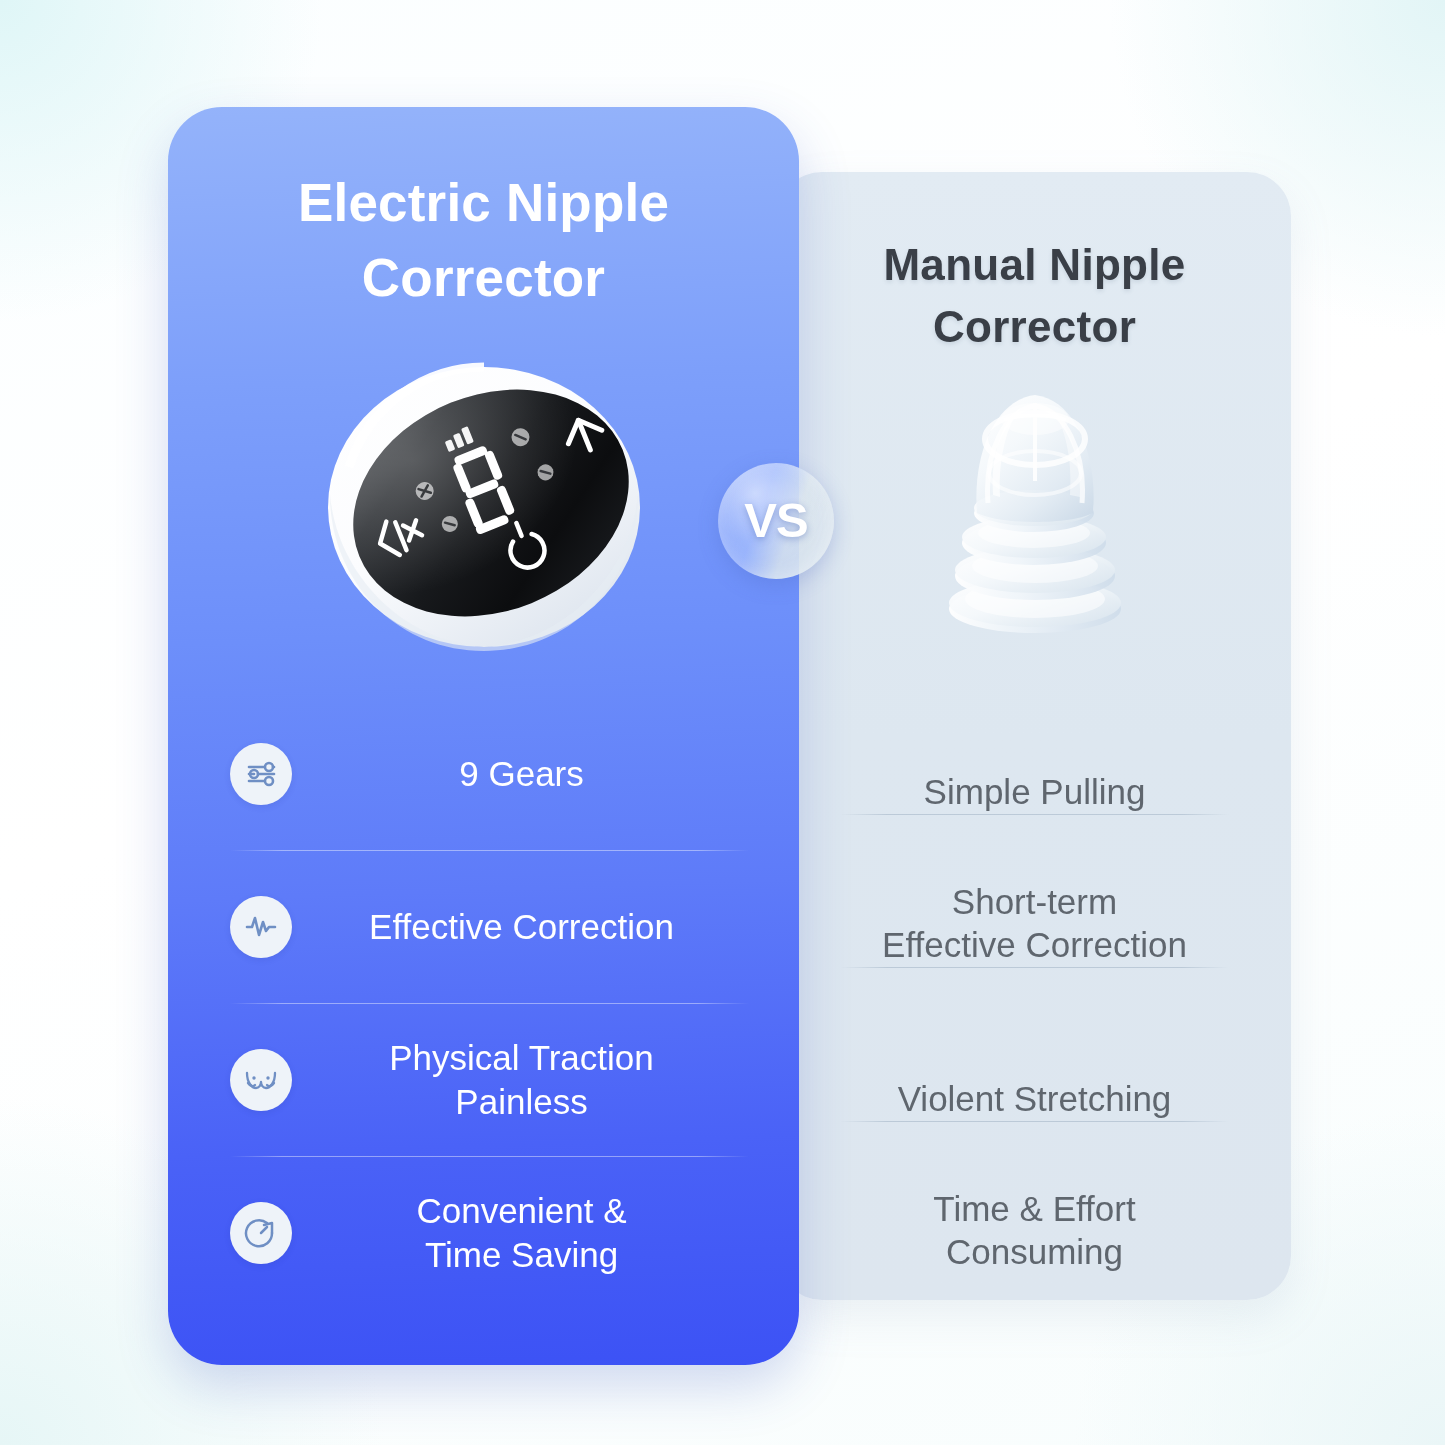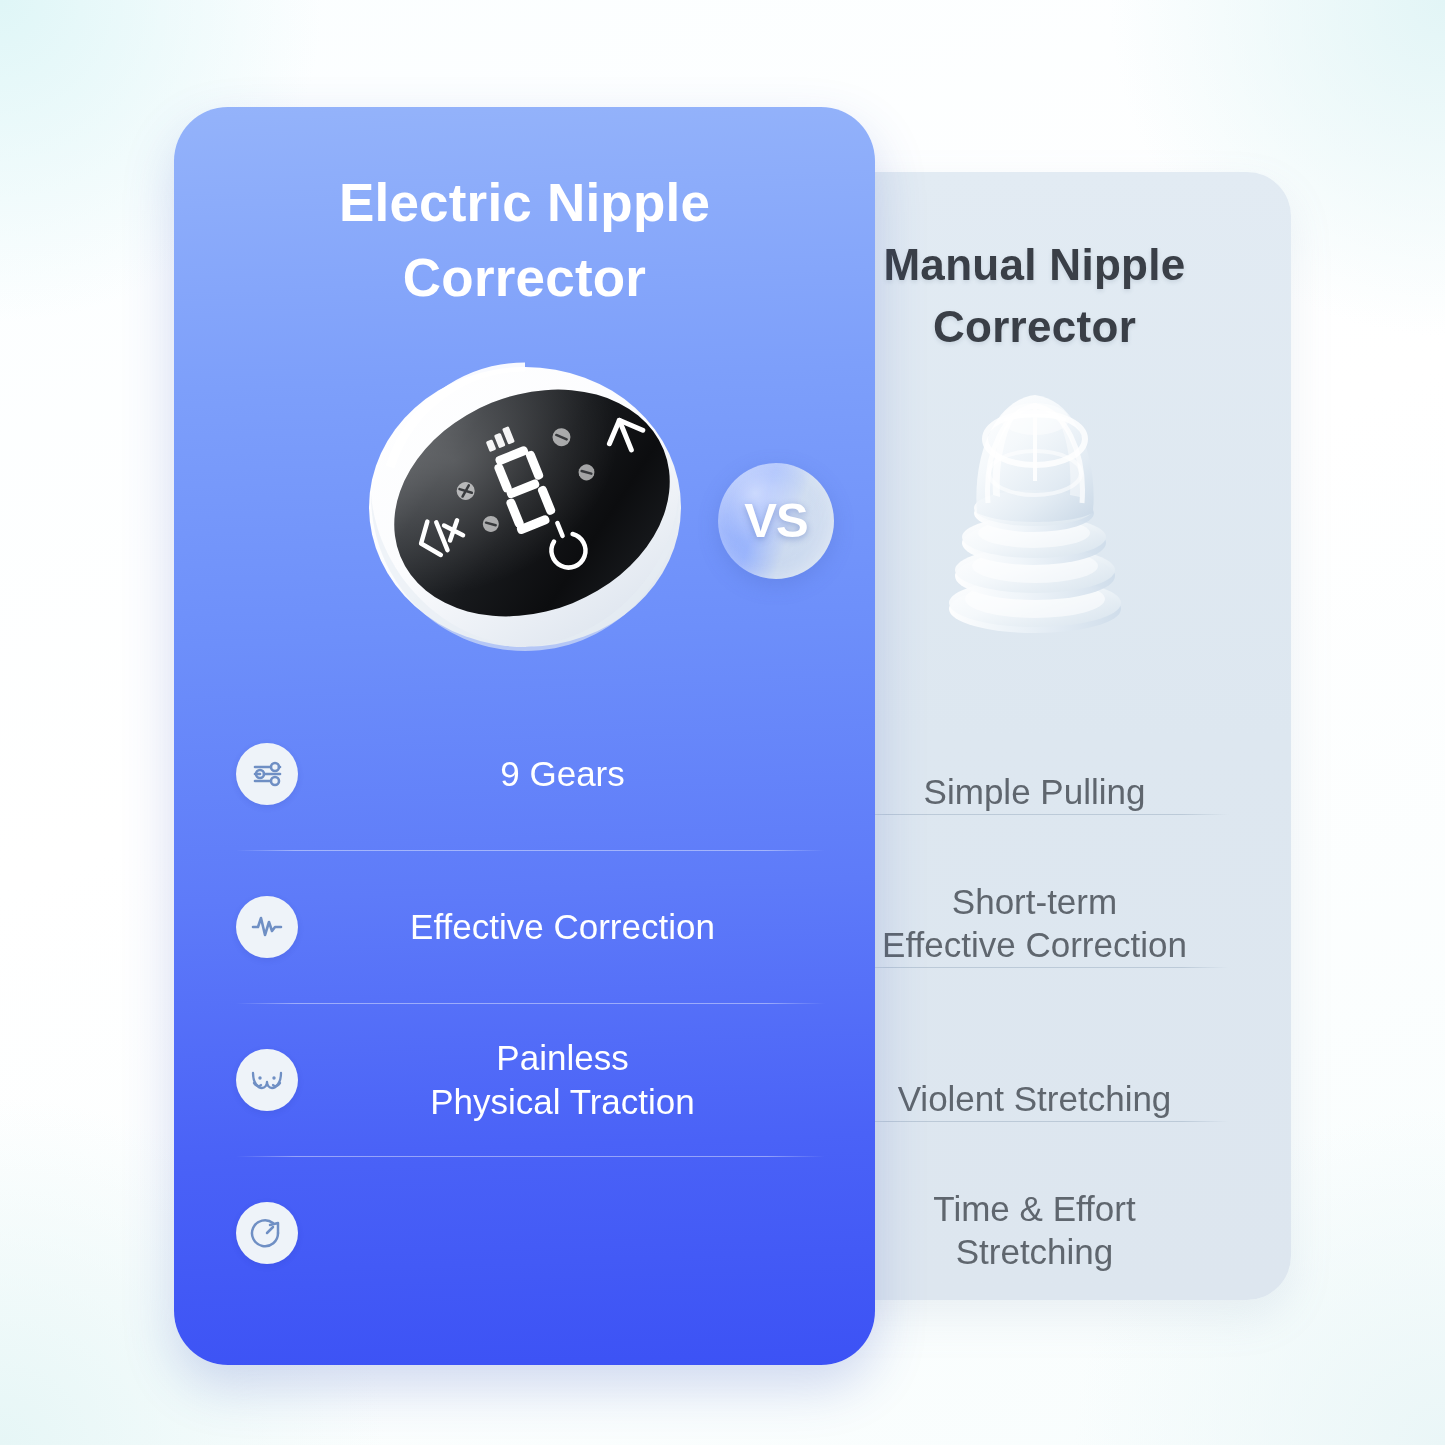--- a/index.html
+++ b/index.html
@@ -92,23 +92,23 @@
   .right-text {
     color: #5f666e;
     font-size: 35px;
     line-height: 1.25;
     font-weight: 400;
   }
 
   
   .card-left {
     position: absolute;
-    left: 174px;
+    left: 168px;
     top: 107px;
-    width: 701px;
+    width: 631px;
     height: 1258px;
     border-radius: 54px;
     background: linear-gradient(178deg, #94b3fa 0%, #7d9ffa 22%, #6d8ffa 42%, #5e7bf9 62%, #4a62f7 82%, #3c52f5 100%);
     box-shadow: 0 22px 52px rgba(60, 85, 190, 0.22);
     overflow: hidden;
   }
   .title-left {
     position: absolute;
     left: 0;
     top: 58px;
@@ -287,21 +287,21 @@
       </div>
       <div class="right-item">
         <div class="right-text">
           <div>Violent Stretching</div>
           <div></div>
         </div>
       </div>
       <div class="right-item">
         <div class="right-text">
           <div>Time &amp; Effort</div>
-          <div>Stretching</div>
+          <div>Consuming</div>
         </div>
       </div>
     </div>
   </div>
 
   <div class="card-left">
 
     <div class="title-left">
       <div>Electric Nipple</div>
       <div>Corrector</div>
@@ -423,33 +423,37 @@
         <div class="feat-icon">
           <svg width="38" height="38" viewBox="0 0 38 38" fill="none" stroke="#6f8fc4" stroke-width="2.3" stroke-linecap="round" stroke-linejoin="round">
             <path d="M5 12 C5 22 10 27 14 27 C17 27 19 24 19 21 C19 24 21 27 24 27 C28 27 33 22 33 12"></path>
             <path d="M6 22 C8 25 11 26 13 24"></path>
             <path d="M32 22 C30 25 27 26 25 24"></path>
             <circle cx="12" cy="17" r="1.7" fill="#6f8fc4" stroke="none"></circle>
             <circle cx="26" cy="17" r="1.7" fill="#6f8fc4" stroke="none"></circle>
           </svg>
         </div>
         <div class="feat-text">
+          <div>Physical Traction</div>
           <div>Painless</div>
-          <div>Physical Traction</div>
         </div>
       </div>
 
       <div class="left-item">
         <div class="feat-icon">
           <svg width="36" height="36" viewBox="0 0 36 36" fill="none" stroke="#6f8fc4" stroke-width="2.5" stroke-linecap="round" stroke-linejoin="round">
             <path d="M24 8 A13 13 0 1 0 29 18"></path>
             <path d="M29 18 L29 8 L21 10"></path>
             <path d="M18 18 L24 12"></path>
           </svg>
         </div>
+        <div class="feat-text">
+          <div>Convenient &amp;</div>
+          <div>Time Saving</div>
+        </div>
       </div>
 
     </div>
   </div>
 
   <div class="vs-badge">
     <span class="vs-text">VS</span>
   </div>
 
 </div>

